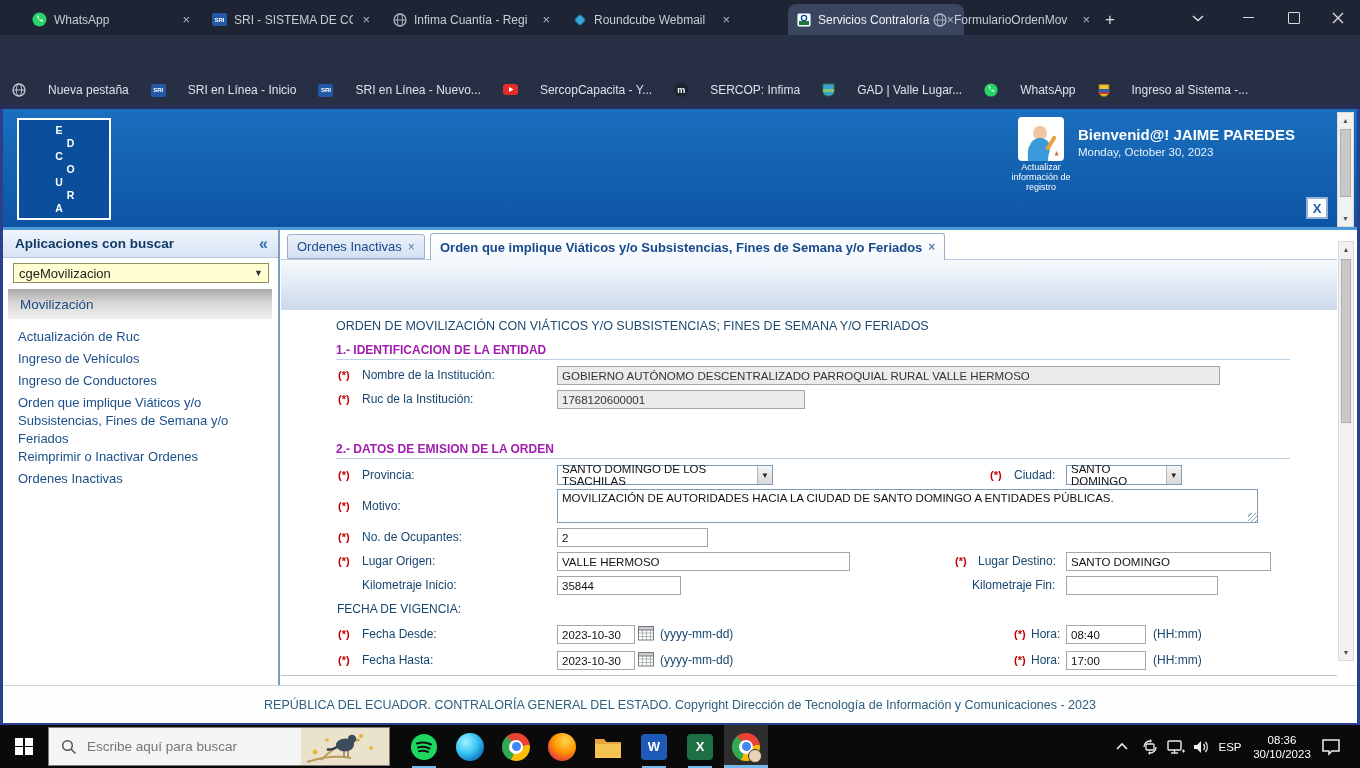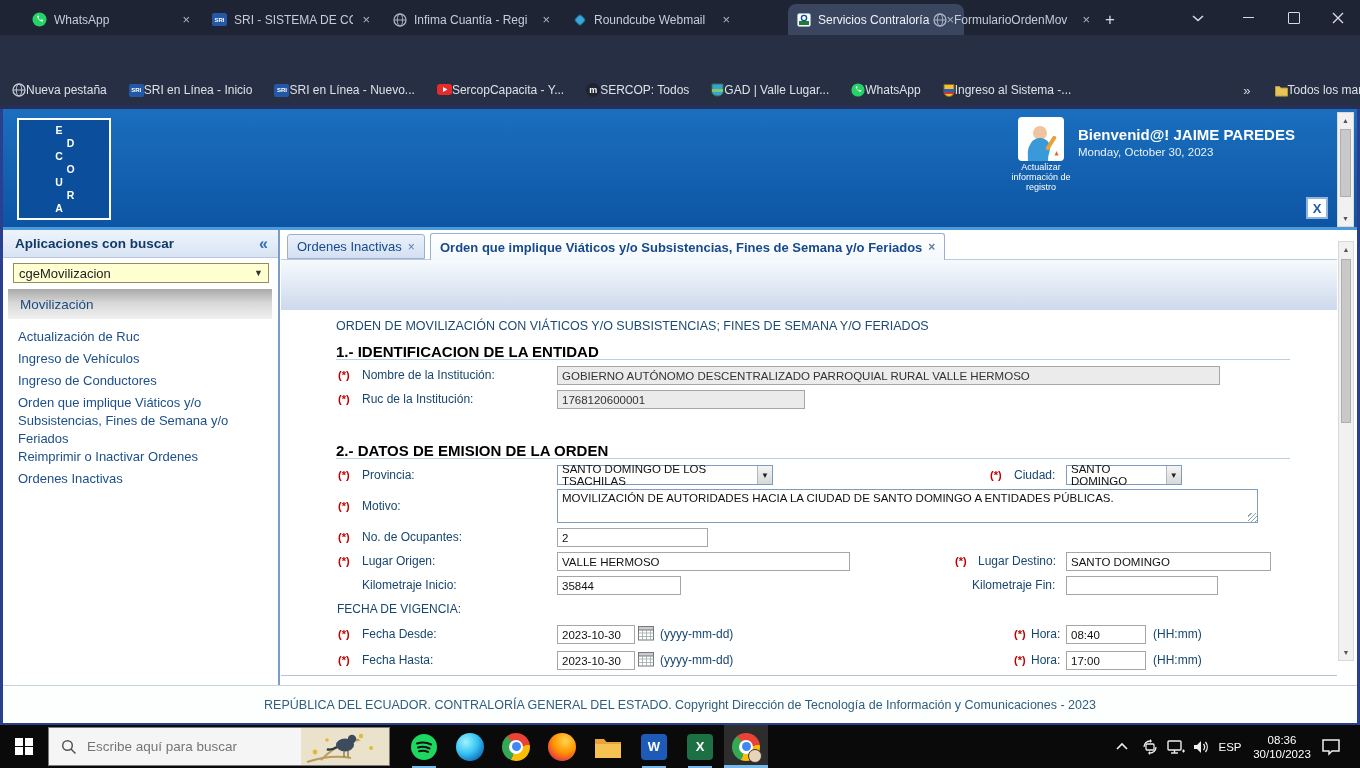--- a/index.html
+++ b/index.html
@@ -24,21 +24,21 @@
   #btoolbar{left:0;top:35px;width:1360px;height:40px;background:#272f44;}
   .navbtn{top:43px;width:26px;height:26px;display:flex;align-items:center;justify-content:center;border-radius:50%;}
   #omnibox{left:248px;top:41px;width:970px;height:28px;background:#1b2232;border-radius:14px;
            display:flex;align-items:center;color:#e8eaed;font-size:13.5px;}
   #omnibox .dom{color:#e8eaed;}
   #omnibox .path{color:#99a0ad;}
   .obicon{width:26px;height:26px;display:flex;align-items:center;justify-content:center;}
 
   #bookbar{left:0;top:75px;width:1360px;height:30px;background:#272f44;display:flex;
            align-items:center;padding-left:12px;box-sizing:border-box;color:#dde1e8;font-size:12px;}
-  .bkm{display:flex;align-items:center;gap:0;margin-right:22px;white-space:nowrap;}
+  .bkm{display:flex;align-items:center;gap:22px;margin-right:22px;white-space:nowrap;}
 
   
   #ptop{left:0;top:105px;width:1360px;height:4px;background:#272e58;}
   #pleft{left:0;top:109px;width:3px;height:616px;background:#2b3f8f;}
   #pright{left:1357px;top:109px;width:3px;height:616px;background:#2b3f8f;}
   #pbottom{left:0;top:722px;width:1360px;height:3px;background:#2b3f8f;}
 
   
   #appheader{left:3px;top:109px;width:1354px;height:121px;
              background:linear-gradient(#1a6fbe,#0d55a4);border-bottom:3px solid #4b9bd8;box-sizing:border-box;}
@@ -90,21 +90,21 @@
   .wtab .wx{color:#5b7cab;font-size:12px;}
   #wtoolbar{left:281px;top:259px;width:1056px;height:51px;border-top:1px solid #b9c9de;
             background:linear-gradient(#f6fafd,#ccd9ec);box-sizing:border-box;z-index:2;}
   .roundbtn{top:263px;width:34px;height:34px;border-radius:50%;border:1px solid #93a5bd;
             background:radial-gradient(circle at 35% 30%,#ffffff,#e9eef6 45%,#c3cede 100%);
             display:flex;align-items:center;justify-content:center;box-sizing:border-box;}
   .btnlabel{top:297px;width:44px;text-align:center;font-size:10.5px;color:#222;}
 
   
   .ftitle{color:#1c4a73;font-size:12.5px;}
-  .fsec{color:#000000;font-size:15px;font-weight:bold;}
+  .fsec{color:#a21caf;font-size:12px;font-weight:bold;}
   .rule{height:1px;background:#b9cfe2;}
   .req{color:#c00000;font-weight:bold;font-size:11px;}
   .flabel{color:#17466f;font-size:12px;}
   .finput{position:absolute;border:1px solid #a6a6a6;background:#fff;font-family:"Liberation Sans",sans-serif;
           font-size:11.5px;color:#111;padding:1px 4px;box-sizing:border-box;height:19px;}
   .finput[readonly]{background:#ebebeb;color:#333;}
   .fselect{position:absolute;border:1px solid #7f9db9;background:#fff;height:20px;box-sizing:border-box;
            display:flex;align-items:center;font-size:11.5px;color:#111;padding-left:4px;}
   .fselect .arr{margin-left:auto;width:15px;text-align:center;font-size:8px;color:#222;
                 background:linear-gradient(#f4f4f4,#d8d8d8);border-left:1px solid #aeb9c4;height:100%;
@@ -295,21 +295,21 @@
     </span>
   <span class="bkm">
     <svg width="15" height="12">
         <rect x="0" y="0" width="15" height="11" rx="3" fill="#e62b2b"></rect>
         <path d="M6 3 L10.5 5.5 L6 8z" fill="#fff"></path>
       </svg>
     <span>SercopCapacita - Y...</span>
     </span>
   <span class="bkm">
     <span style="background:#1d2430;color:#fff;font-size:9px;font-weight:bold;width:14px;height:14px;border-radius:50%;display:flex;align-items:center;justify-content:center">m</span>
-    <span>SERCOP: Todos</span>
+    <span>SERCOP: Infima</span>
     </span>
   <span class="bkm">
     <svg width="13" height="14">
         <path d="M1 1 h11 v8 a5.5 4 0 0 1-5.5 4 A5.5 4 0 0 1 1 9z" fill="#3aa0d8" stroke="#2a7a3f"></path>
         <rect x="1" y="6" width="11" height="3" fill="#7ec86a"></rect>
       </svg>
     <span>GAD | Valle Lugar...</span>
     </span>
   <span class="bkm">
     <svg width="14" height="14">

